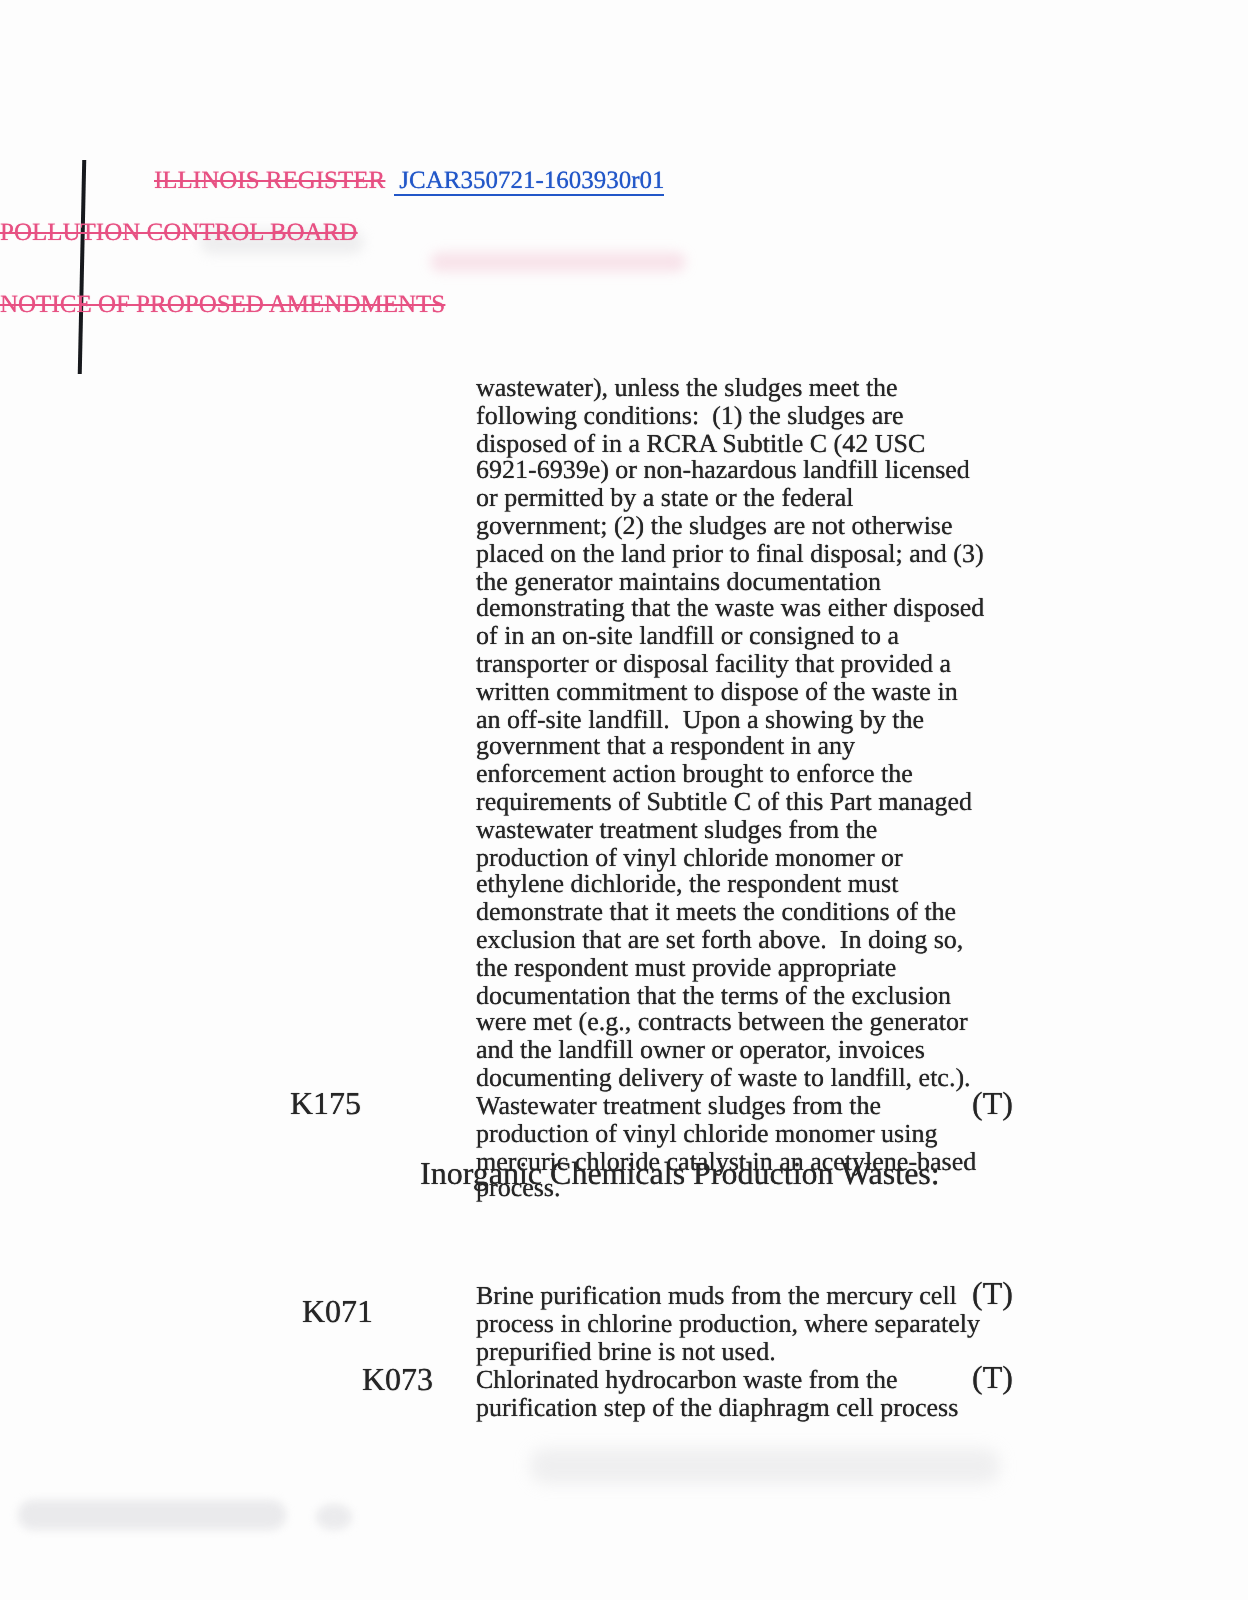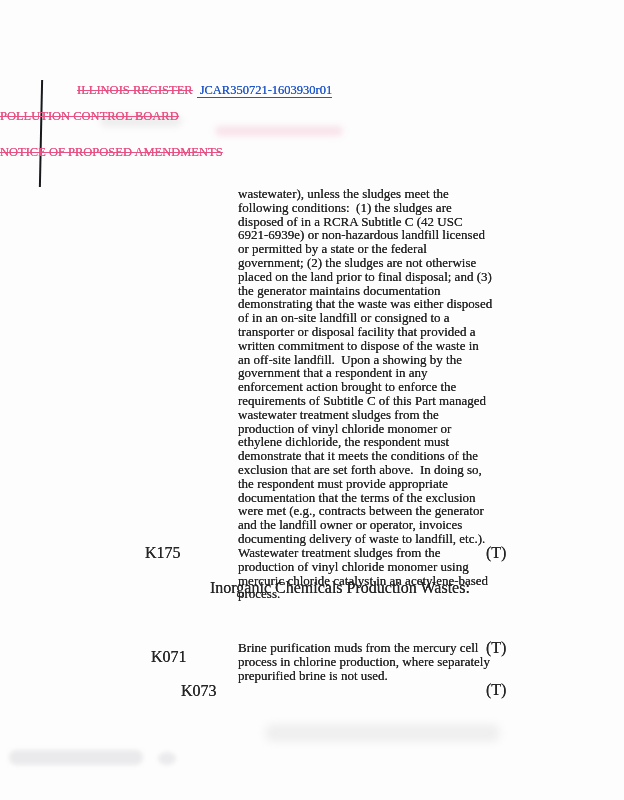--- a/index.html
+++ b/index.html
@@ -147,15 +147,17 @@
 
   <div class="section ink">Inorganic Chemicals Production Wastes:</div>
 
   <div class="code k071 ink">K071</div>
   <div class="desc d071 ink">Brine purification muds from the mercury cell
 process in chlorine production, where separately
 prepurified brine is not used.</div>
   <div class="hazard h071 ink">(T)</div>
 
   <div class="code k073 ink">K073</div>
+  <div class="desc d073 ink">Chlorinated hydrocarbon waste from the
+purification step of the diaphragm cell process</div>
   <div class="hazard h073 ink">(T)</div>
 
 </div>
 
 </body></html>

